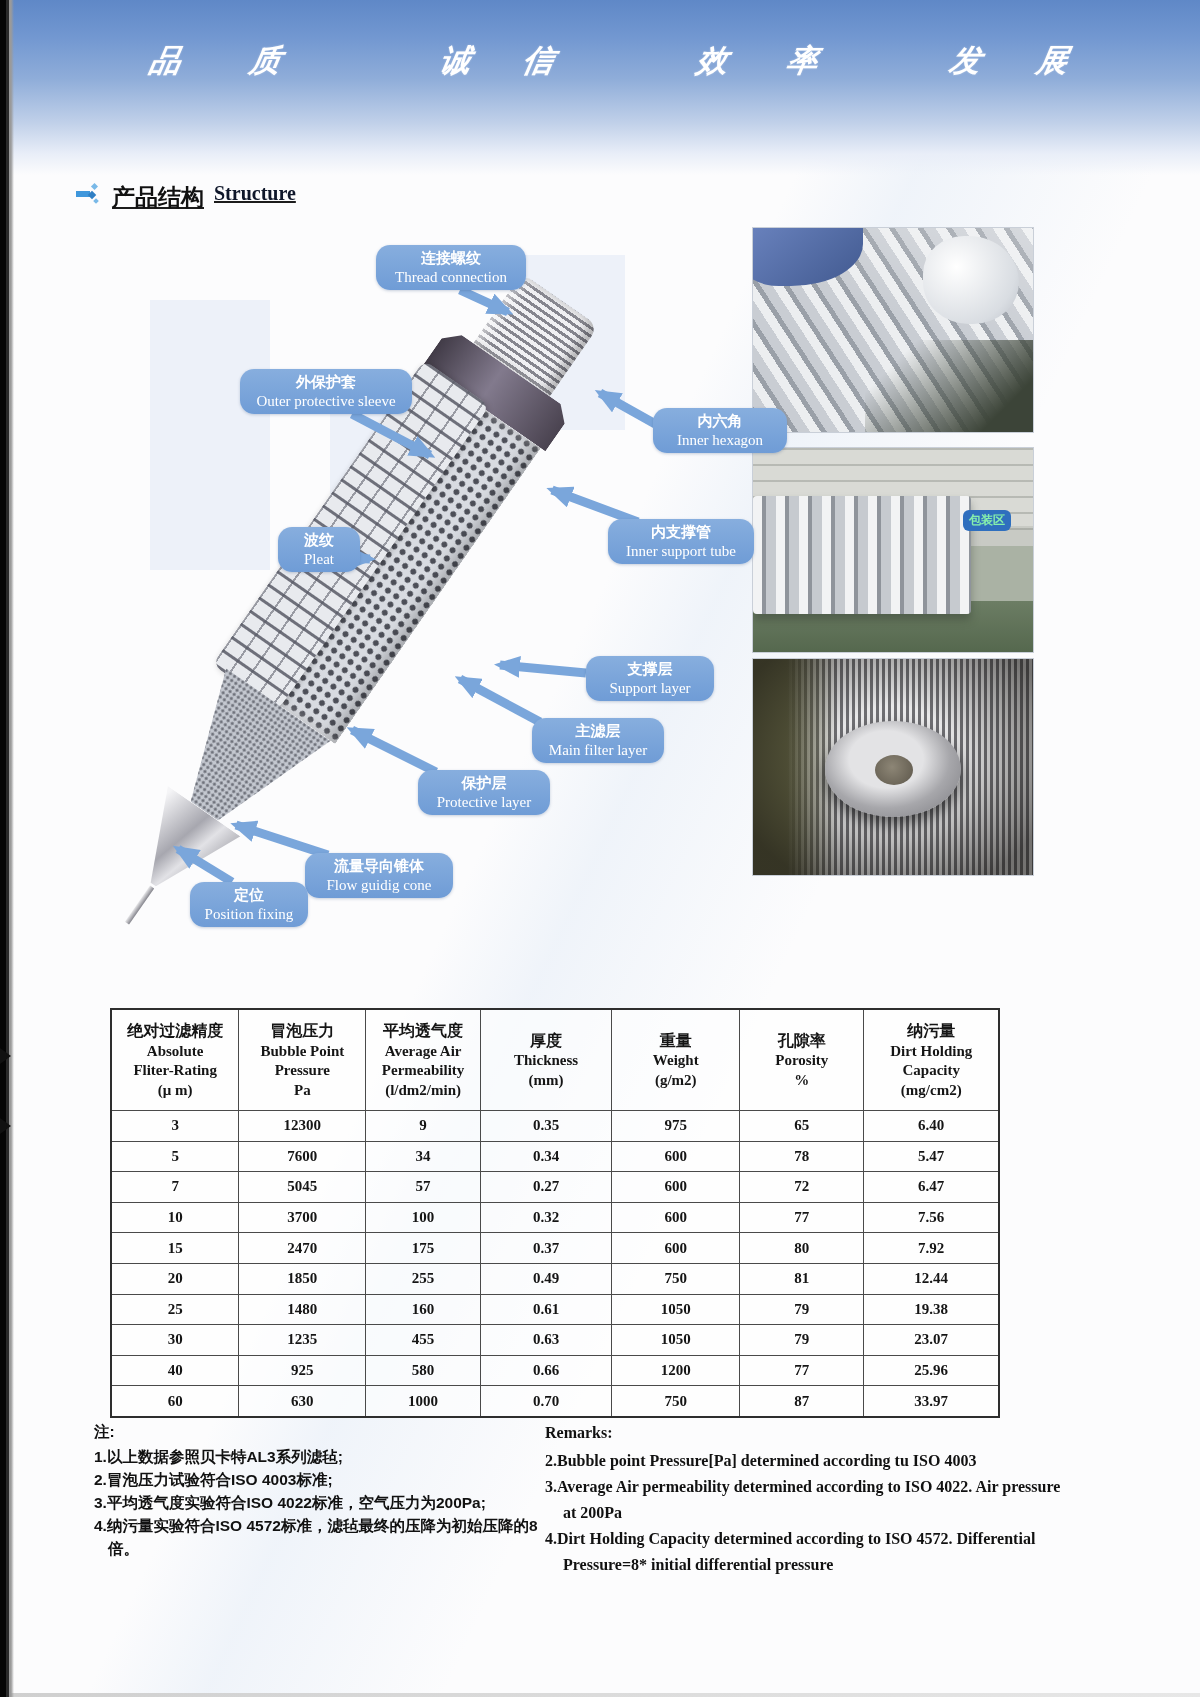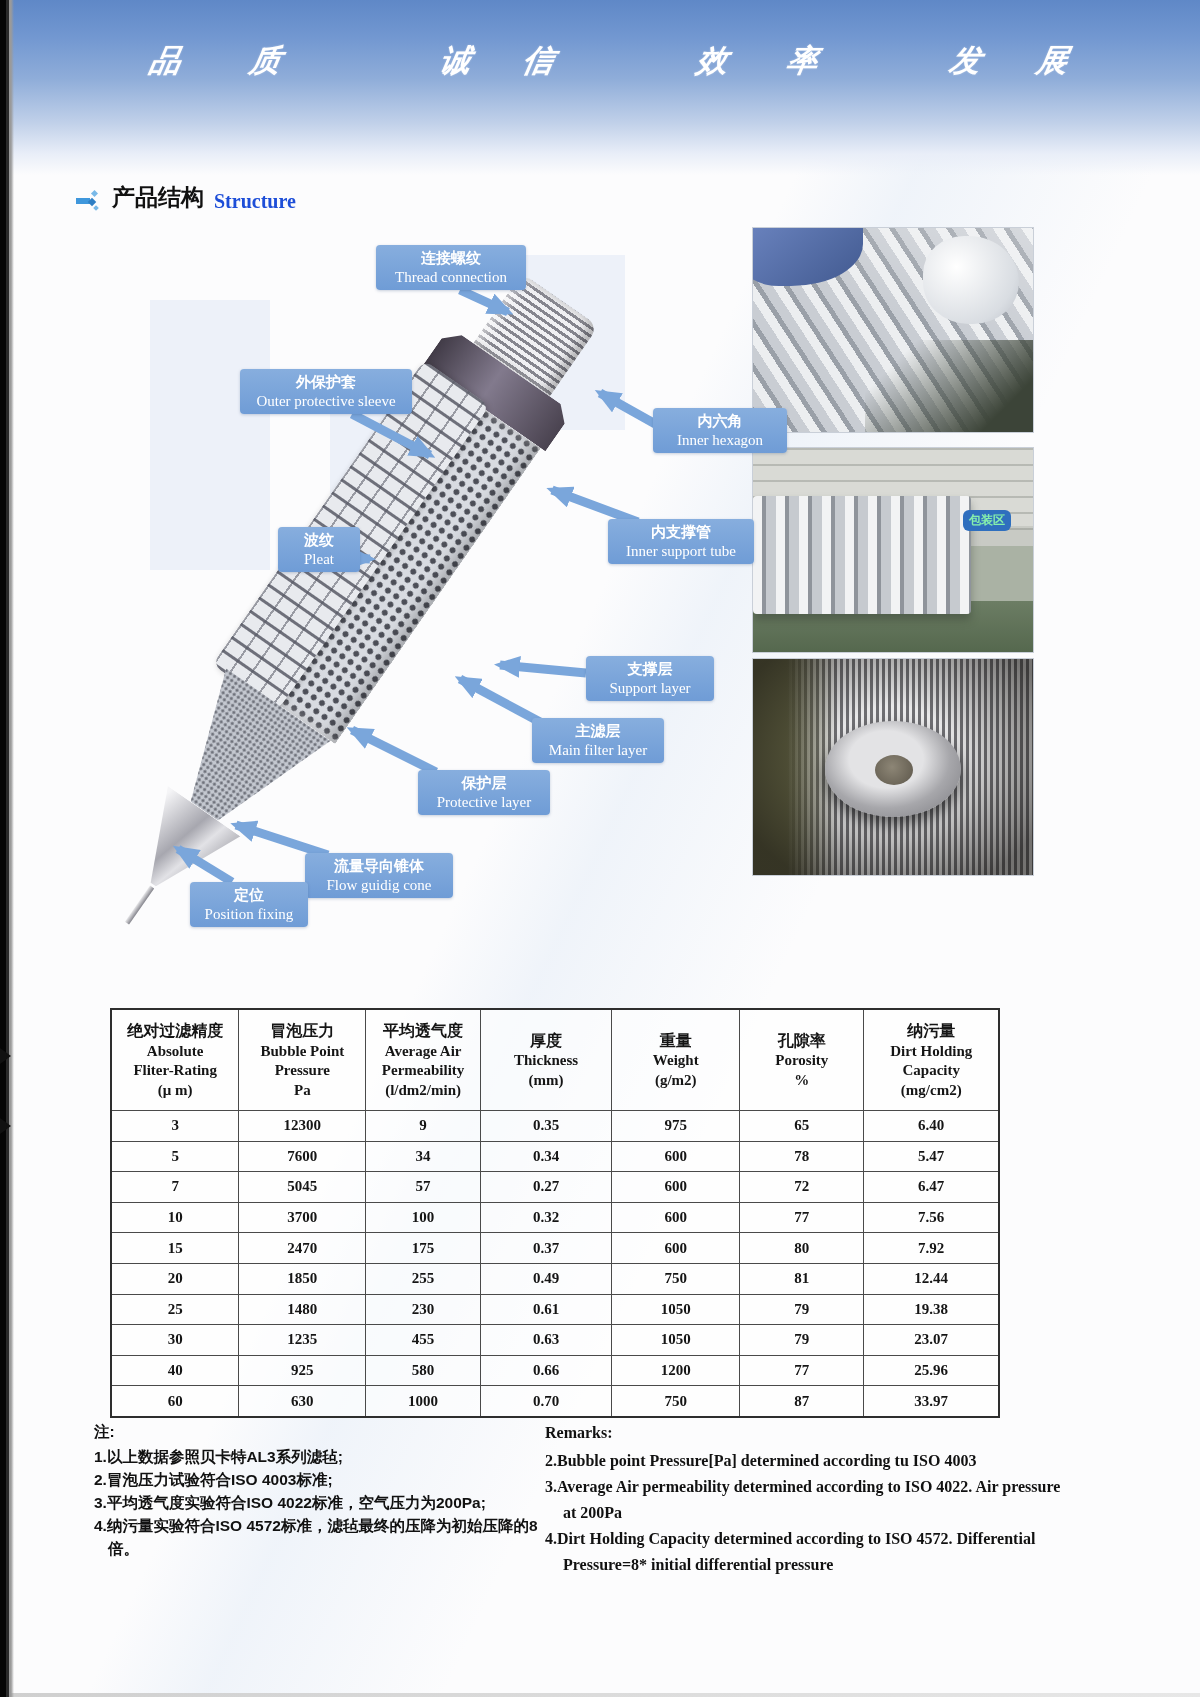--- a/index.html
+++ b/index.html
@@ -26,31 +26,31 @@
 
   
   .wm{position:absolute;background:#edf1f9;z-index:0;}
   .wm1{left:150px;top:300px;width:120px;height:270px;}
   .wm2{left:330px;top:390px;width:85px;height:210px;}
   .wm3{left:520px;top:255px;width:105px;height:175px;}
   .wm-band{position:absolute;left:0;top:0;width:1200px;height:1697px;z-index:0;
     background:linear-gradient(115deg,rgba(0,0,0,0) 44%,rgba(206,222,241,.28) 50%,rgba(0,0,0,0) 62%);}
 
   
-  .sec-head{position:absolute;display:flex;align-items:flex-end;gap:10px;z-index:4;}
+  .sec-head{position:absolute;display:flex;align-items:flex-start;gap:10px;z-index:4;text-decoration:underline;}
   .sh-structure{left:76px;top:182px;}
   .sh-table{left:74px;top:972px;}
   .sec-zh{font-size:23px;font-weight:bold;font-family:"Liberation Sans",sans-serif;color:#111;}
-  .sec-en{font-size:20px;font-weight:bold;color:#1d4ed8;}
+  .sec-en{font-size:20px;font-weight:bold;color:#0f172a;}
   .pix-arrow svg{display:block;}
 
   
   .callout{position:absolute;z-index:5;text-align:center;color:#fff;
     background:linear-gradient(180deg,#87aede 0%,#6f9cd6 100%);
-    border-radius:4px;padding:3px 6px 4px 6px;box-shadow:0 1px 3px rgba(40,70,120,.25);}
+    border-radius:14px;padding:3px 6px 4px 6px;box-shadow:0 1px 3px rgba(40,70,120,.25);}
   .callout .zh{display:block;font-size:15px;font-weight:bold;font-family:"Liberation Sans",sans-serif;line-height:1.3;}
   .callout .en{display:block;font-size:15px;line-height:1.2;font-family:"Liberation Serif",serif;}
   .co0{left:376px;top:245px;width:138px;}
   .co1{left:240px;top:369px;width:160px;}
   .co2{left:653px;top:408px;width:122px;}
   .co3{left:241px;top:527px;width:70px;margin-left:37px;}
   .co4{left:608px;top:519px;width:134px;}
   .co5{left:586px;top:656px;width:116px;}
   .co6{left:532px;top:718px;width:120px;}
   .co7{left:418px;top:770px;width:120px;}
@@ -370,21 +370,21 @@
             <td>1850</td>
             <td>255</td>
             <td>0.49</td>
             <td>750</td>
             <td>81</td>
             <td>12.44</td>
           </tr>
           <tr>
             <td>25</td>
             <td>1480</td>
-            <td>230</td>
+            <td>160</td>
             <td>0.61</td>
             <td>1050</td>
             <td>79</td>
             <td>19.38</td>
           </tr>
           <tr>
             <td>30</td>
             <td>1235</td>
             <td>455</td>
             <td>0.63</td>

